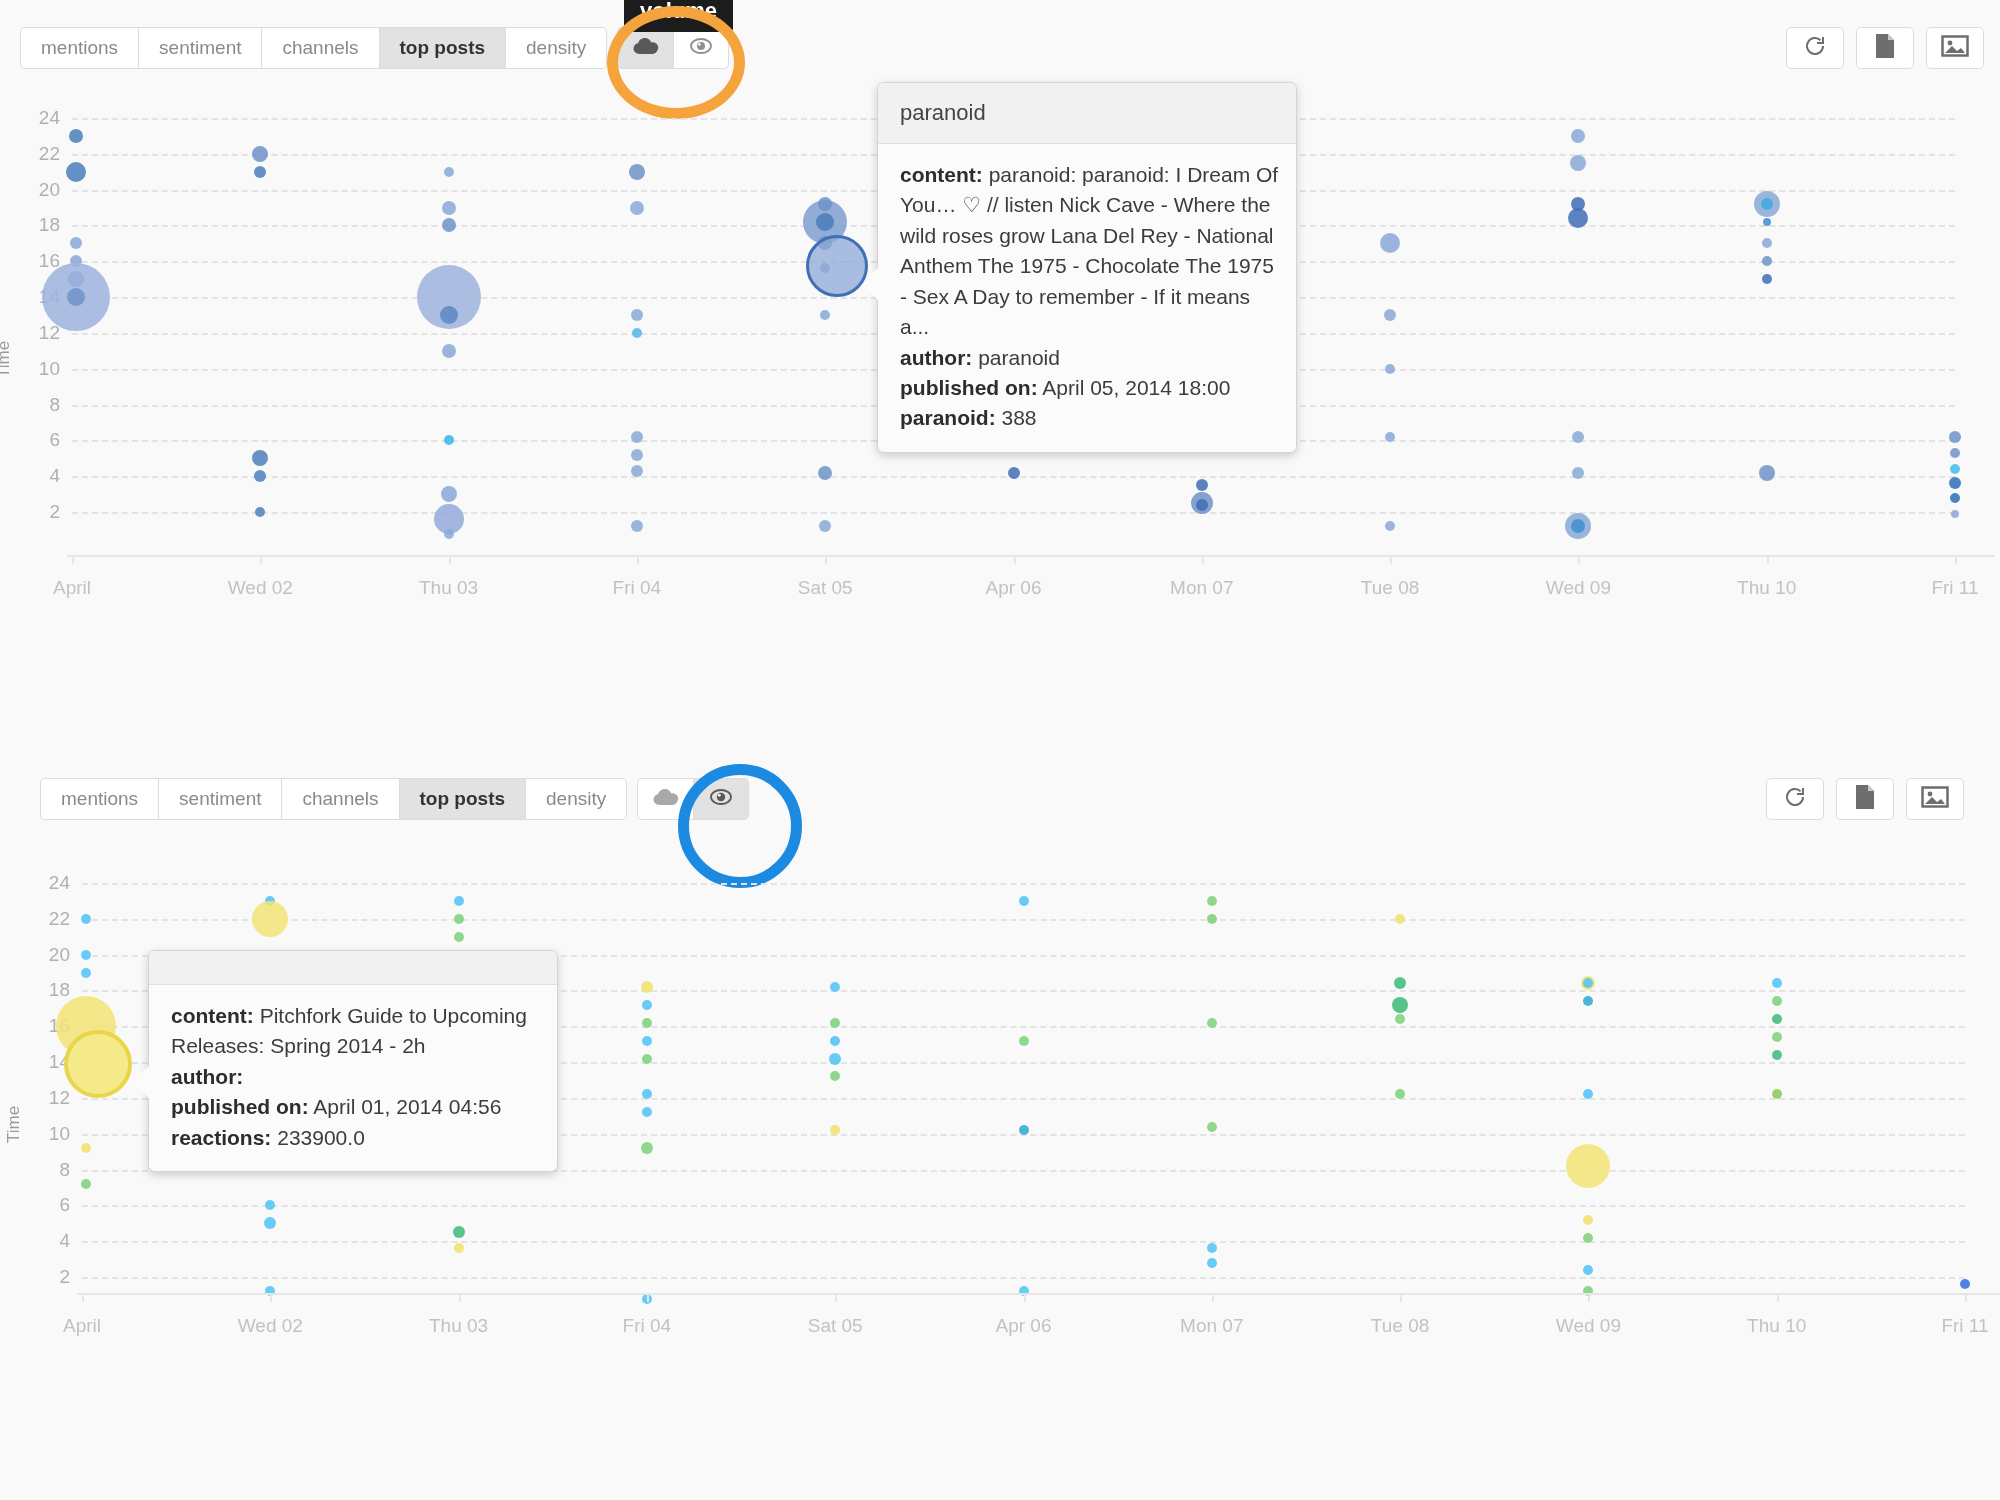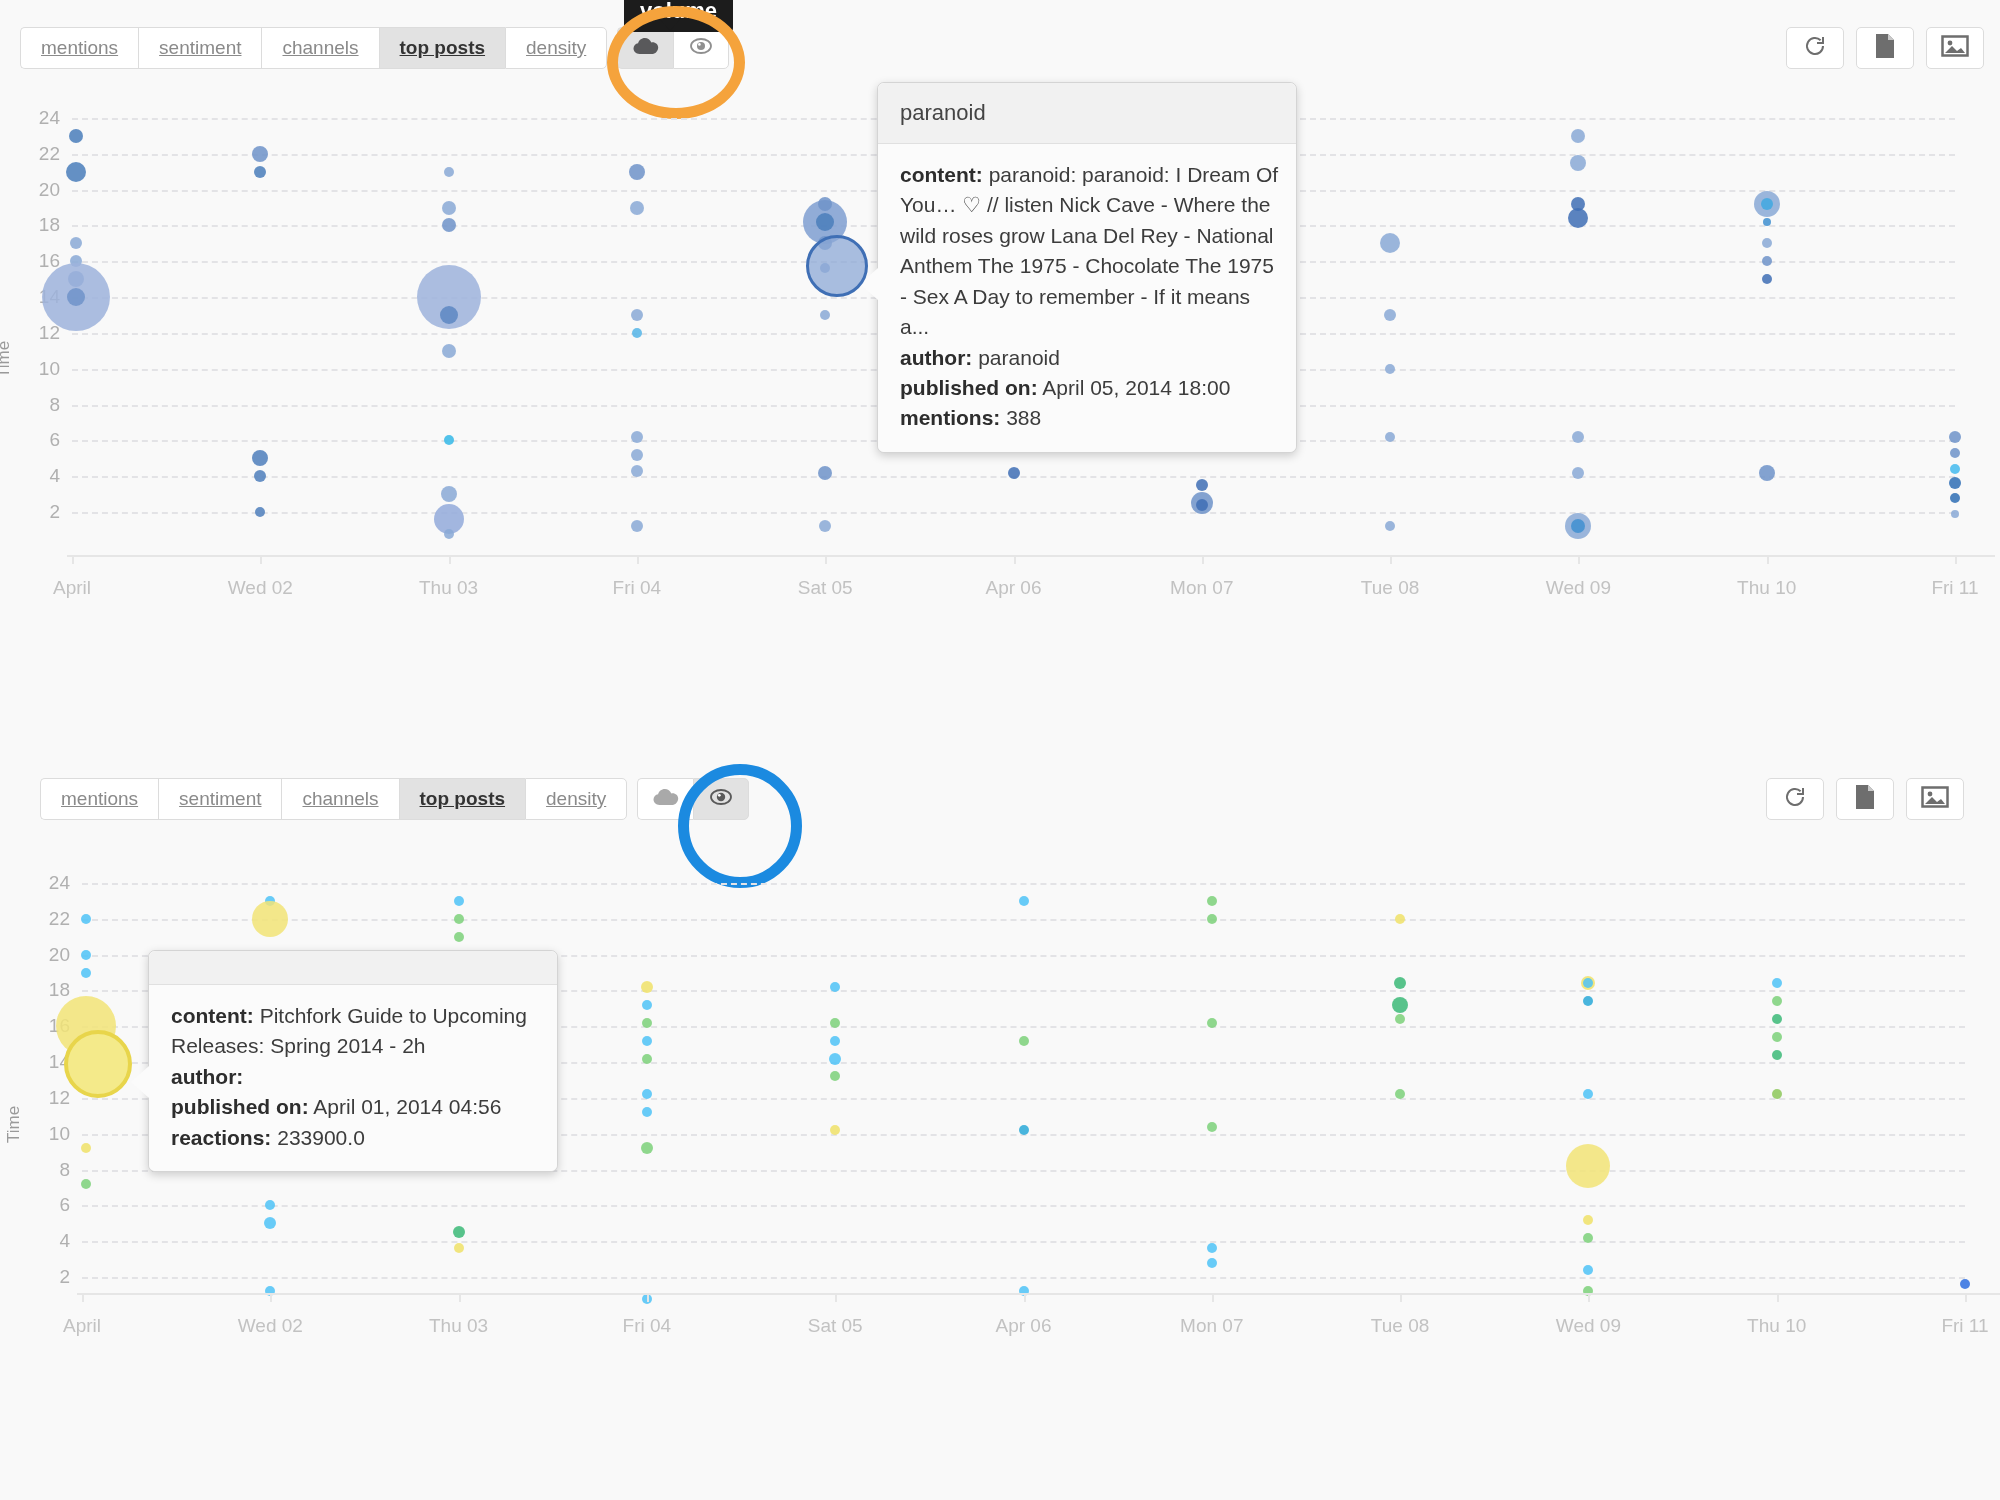--- a/index.html
+++ b/index.html
@@ -11,21 +11,21 @@
   }
   .page { position: relative; width: 2000px; height: 1500px; background: #f9f9f9; }
 
   
   .toolbar { position: absolute; display: flex; align-items: center; }
   .btn-group { display: flex; }
   .tab {
     height: 42px; min-width: 60px; padding: 0 20px;
     display: flex; align-items: center; justify-content: center;
     background: #fff; border: 1px solid #dcdcdc; border-right: none;
-    color: #8a8a8a; font-size: 19px; white-space: nowrap; text-decoration: underline;
+    color: #8a8a8a; font-size: 19px; white-space: nowrap;
   }
   .tab:first-child { border-radius: 5px 0 0 5px; }
   .tab:last-child { border-right: 1px solid #dcdcdc; border-radius: 0 5px 5px 0; }
   .tab.active { background: #e2e2e2; color: #333; font-weight: bold; }
 
   .icon-group { display: flex; margin-left: 10px; }
   .icon-btn {
     width: 56px; height: 42px;
     display: flex; align-items: center; justify-content: center;
     background: #fff; border: 1px solid #dcdcdc; border-right: none;
@@ -289,21 +289,21 @@
 
   <div class="tooltip" style="left:877px; top:82px; width:420px;">
     <div class="tt-head">paranoid</div>
     <div class="tt-body">
       <div><b>content:</b>
         <span>paranoid: paranoid: I Dream Of You… ♡ // listen   Nick Cave - Where the wild roses grow   Lana Del Rey - National Anthem  The 1975 - Chocolate  The 1975 - Sex  A Day to remember - If it means a...</span></div>
       <div><b>author:</b>
         <span>paranoid</span></div>
       <div><b>published on:</b>
         <span>April 05, 2014 18:00</span></div>
-      <div><b>mentions:</b>
+      <div><b>paranoid:</b>
         <span>388</span></div>
     </div>
     <div class="tt-arrow" style="left:-18px; top:185px;"></div>
   </div>
 
   <div class="ring" style="left:806px; top:235px; width:62px; height:62px; border:3px solid #3f6fb5; background:rgba(140,168,214,.75);"></div>
 
   <div class="toolbar" style="left:40px; top:778px;">
     <div class="btn-group">
       <div class="tab">mentions</div>

